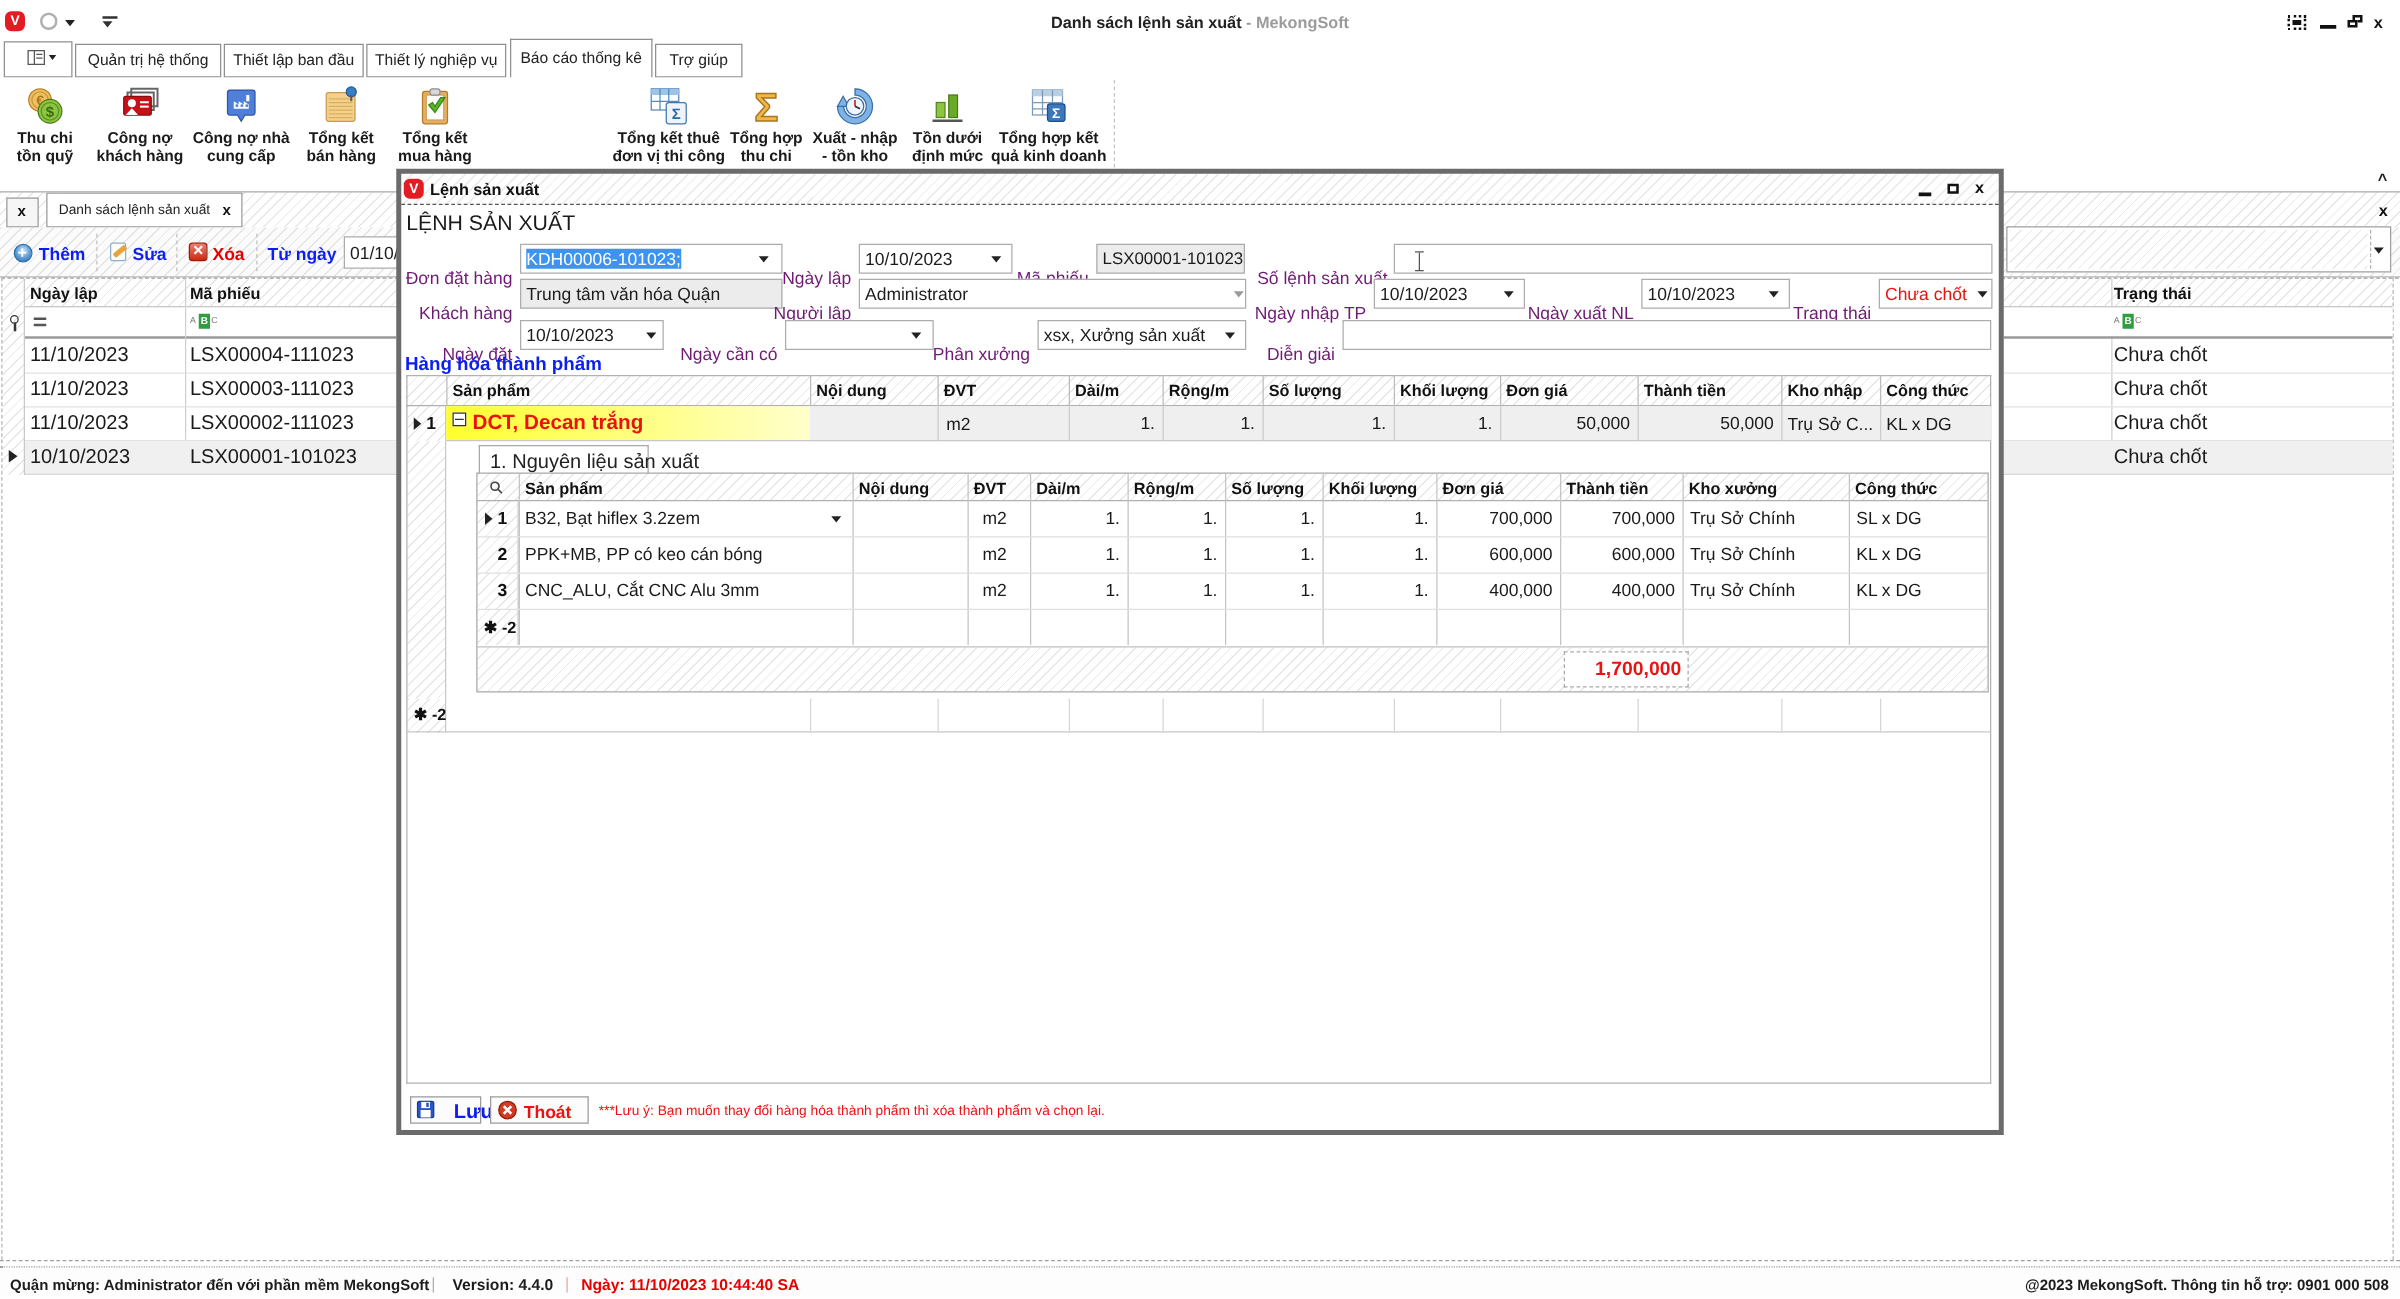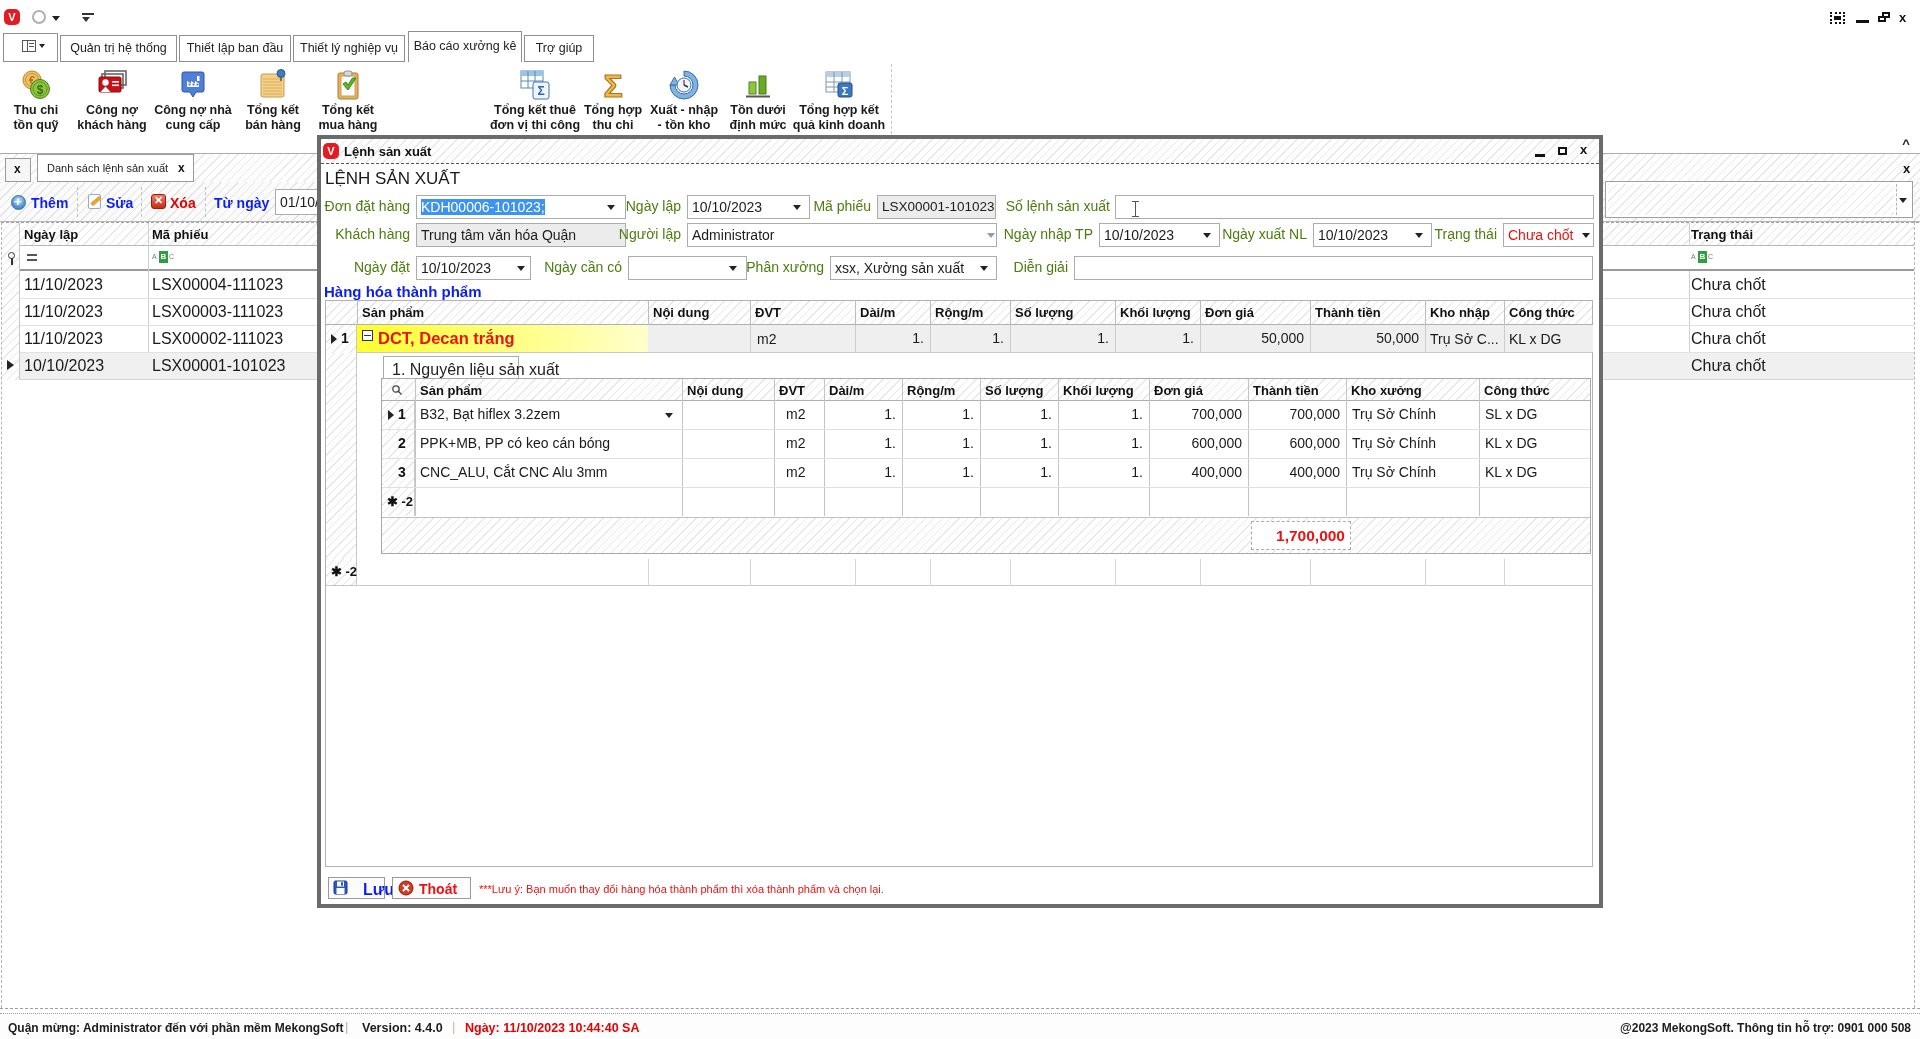--- a/index.html
+++ b/index.html
@@ -1,58 +1,59 @@
 <!DOCTYPE html>
 <html><head>
 <meta charset="utf-8">
 <style>
 * { margin:0; padding:0; box-sizing:border-box; }
 html,body { width:1920px; height:1039px; overflow:hidden; background:#fff;
   font-family:"Liberation Sans", sans-serif; }
 .abs { position:absolute; }
 #stage { position:relative; width:1920px; height:1039px; background:#fff; }
 .hatch2 { background-image:repeating-linear-gradient(135deg, rgba(110,110,110,0.16) 0px, rgba(110,110,110,0.16) 1px, transparent 1px, transparent 6px); }
-.lbl { position:absolute; font-size:14px; color:#4d7c0f; white-space:nowrap; }
+.lbl { position:absolute; font-size:14px; color:#701a75; white-space:nowrap;margin-top:16px; }
 .fld { position:absolute; background:#fff; border:1px solid #acacac; font-size:14px; color:#1c1c1c; line-height:22px; padding-left:4px; white-space:nowrap; overflow:hidden; }
 .ro { background:#ececec; }
 .arr { position:absolute; width:0; height:0; border-left:4px solid transparent; border-right:4px solid transparent; border-top:5px solid #222; }
 .arrg { border-top-color:#9a9a9a; }
 .b { font-weight:bold; }
 .r { color:#e60000; }
 .blue { color:#0d1ff0; }
 </style>
 </head>
 <body>
 <div id="stage">
 
 <div class="abs" style="left:0;top:0;width:1920px;height:35px;background:#fff;"></div>
 <div class="abs" style="left:4px;top:9px;width:16px;height:16px;border-radius:5px;background:#e31c23;"></div>
 <div class="abs" style="left:4px;top:9px;width:16px;height:16px;color:#fff;font-size:11px;font-weight:bold;text-align:center;line-height:16px;">V</div>
 <div class="abs" style="left:32px;top:10px;width:14px;height:14px;border:2px solid #b0b0b0;border-radius:50%;"></div>
 <div class="arr" style="left:52px;top:16px;"></div>
 <div class="abs" style="left:82px;top:13px;width:12px;height:2px;background:#333;"></div>
 <div class="arr" style="left:82px;top:17px;border-top-color:#333;"></div>
+<div class="abs b" style="left:0;top:10px;width:1920px;text-align:center;font-size:13px;color:#222;">Danh sách lệnh sản xuất <span style="color:#9b9b9b;">- MekongSoft</span></div>
 
 <div class="abs" style="left:1830px;top:12px;width:15px;height:12px;border:2px dotted #111;"></div>
 <div class="abs" style="left:1834px;top:16px;width:7px;height:4px;border:2px solid #111;"></div>
 <div class="abs" style="left:1856px;top:20px;width:13px;height:3px;background:#111;"></div>
 <div class="abs" style="left:1882px;top:12px;width:8px;height:6px;border:2px solid #111;"></div>
 <div class="abs" style="left:1878px;top:16px;width:8px;height:6px;border:2px solid #111;background:#fff;"></div>
 <div class="abs b" style="left:1899px;top:10px;font-size:13px;color:#111;">x</div>
 
 <div class="abs" style="left:3px;top:33px;width:55px;height:29px;border:1px solid #8f8f8f;background:#fff;"></div>
 <div class="abs" style="left:22px;top:40px;width:14px;height:12px;border:1px solid #555;"></div>
 <div class="abs" style="left:27px;top:40px;width:1px;height:12px;background:#555;"></div>
 <div class="abs" style="left:29px;top:43px;width:5px;height:1px;background:#555;"></div>
 <div class="abs" style="left:29px;top:46px;width:5px;height:1px;background:#555;"></div>
 <div class="arr" style="left:39px;top:44px;border-left-width:3px;border-right-width:3px;border-top-width:4px;"></div>
 <div class="abs" style="left:60px;top:35px;width:117px;height:27px;border:1px solid #8f8f8f;background:#fff;font-size:12.5px;color:#222;text-align:center;line-height:25px;">Quản trị hệ thống</div>
 <div class="abs" style="left:179px;top:35px;width:112px;height:27px;border:1px solid #8f8f8f;background:#fff;font-size:12.5px;color:#222;text-align:center;line-height:25px;">Thiết lập ban đầu</div>
 <div class="abs" style="left:293px;top:35px;width:112px;height:27px;border:1px solid #8f8f8f;background:#fff;font-size:12.5px;color:#222;text-align:center;line-height:25px;">Thiết lý nghiệp vụ</div>
-<div class="abs" style="left:408px;top:31px;width:114px;height:31px;border:1px solid #8f8f8f;border-bottom:none;background:#fff;font-size:12.5px;color:#222;text-align:center;line-height:29px;">Báo cáo xưởng kê</div>
+<div class="abs" style="left:408px;top:31px;width:114px;height:31px;border:1px solid #8f8f8f;border-bottom:none;background:#fff;font-size:12.5px;color:#222;text-align:center;line-height:29px;">Báo cáo thống kê</div>
 <div class="abs" style="left:524px;top:35px;width:70px;height:27px;border:1px solid #8f8f8f;background:#fff;font-size:12.5px;color:#222;text-align:center;line-height:25px;">Trợ giúp</div>
 
 <div id="ribbon" class="abs" style="left:0;top:62px;width:1920px;height:75px;background:#fff;"></div>
 <style>
 .rbi { position:absolute; top:62px; text-align:center; }
 .rbi svg { display:block; margin:6px auto 1px auto; }
 .rbi .t { font-size:12.5px; font-weight:bold; color:#1a1a1a; line-height:15px; }
 </style>
 
 <div class="rbi" style="left:-4px;width:80px;">

